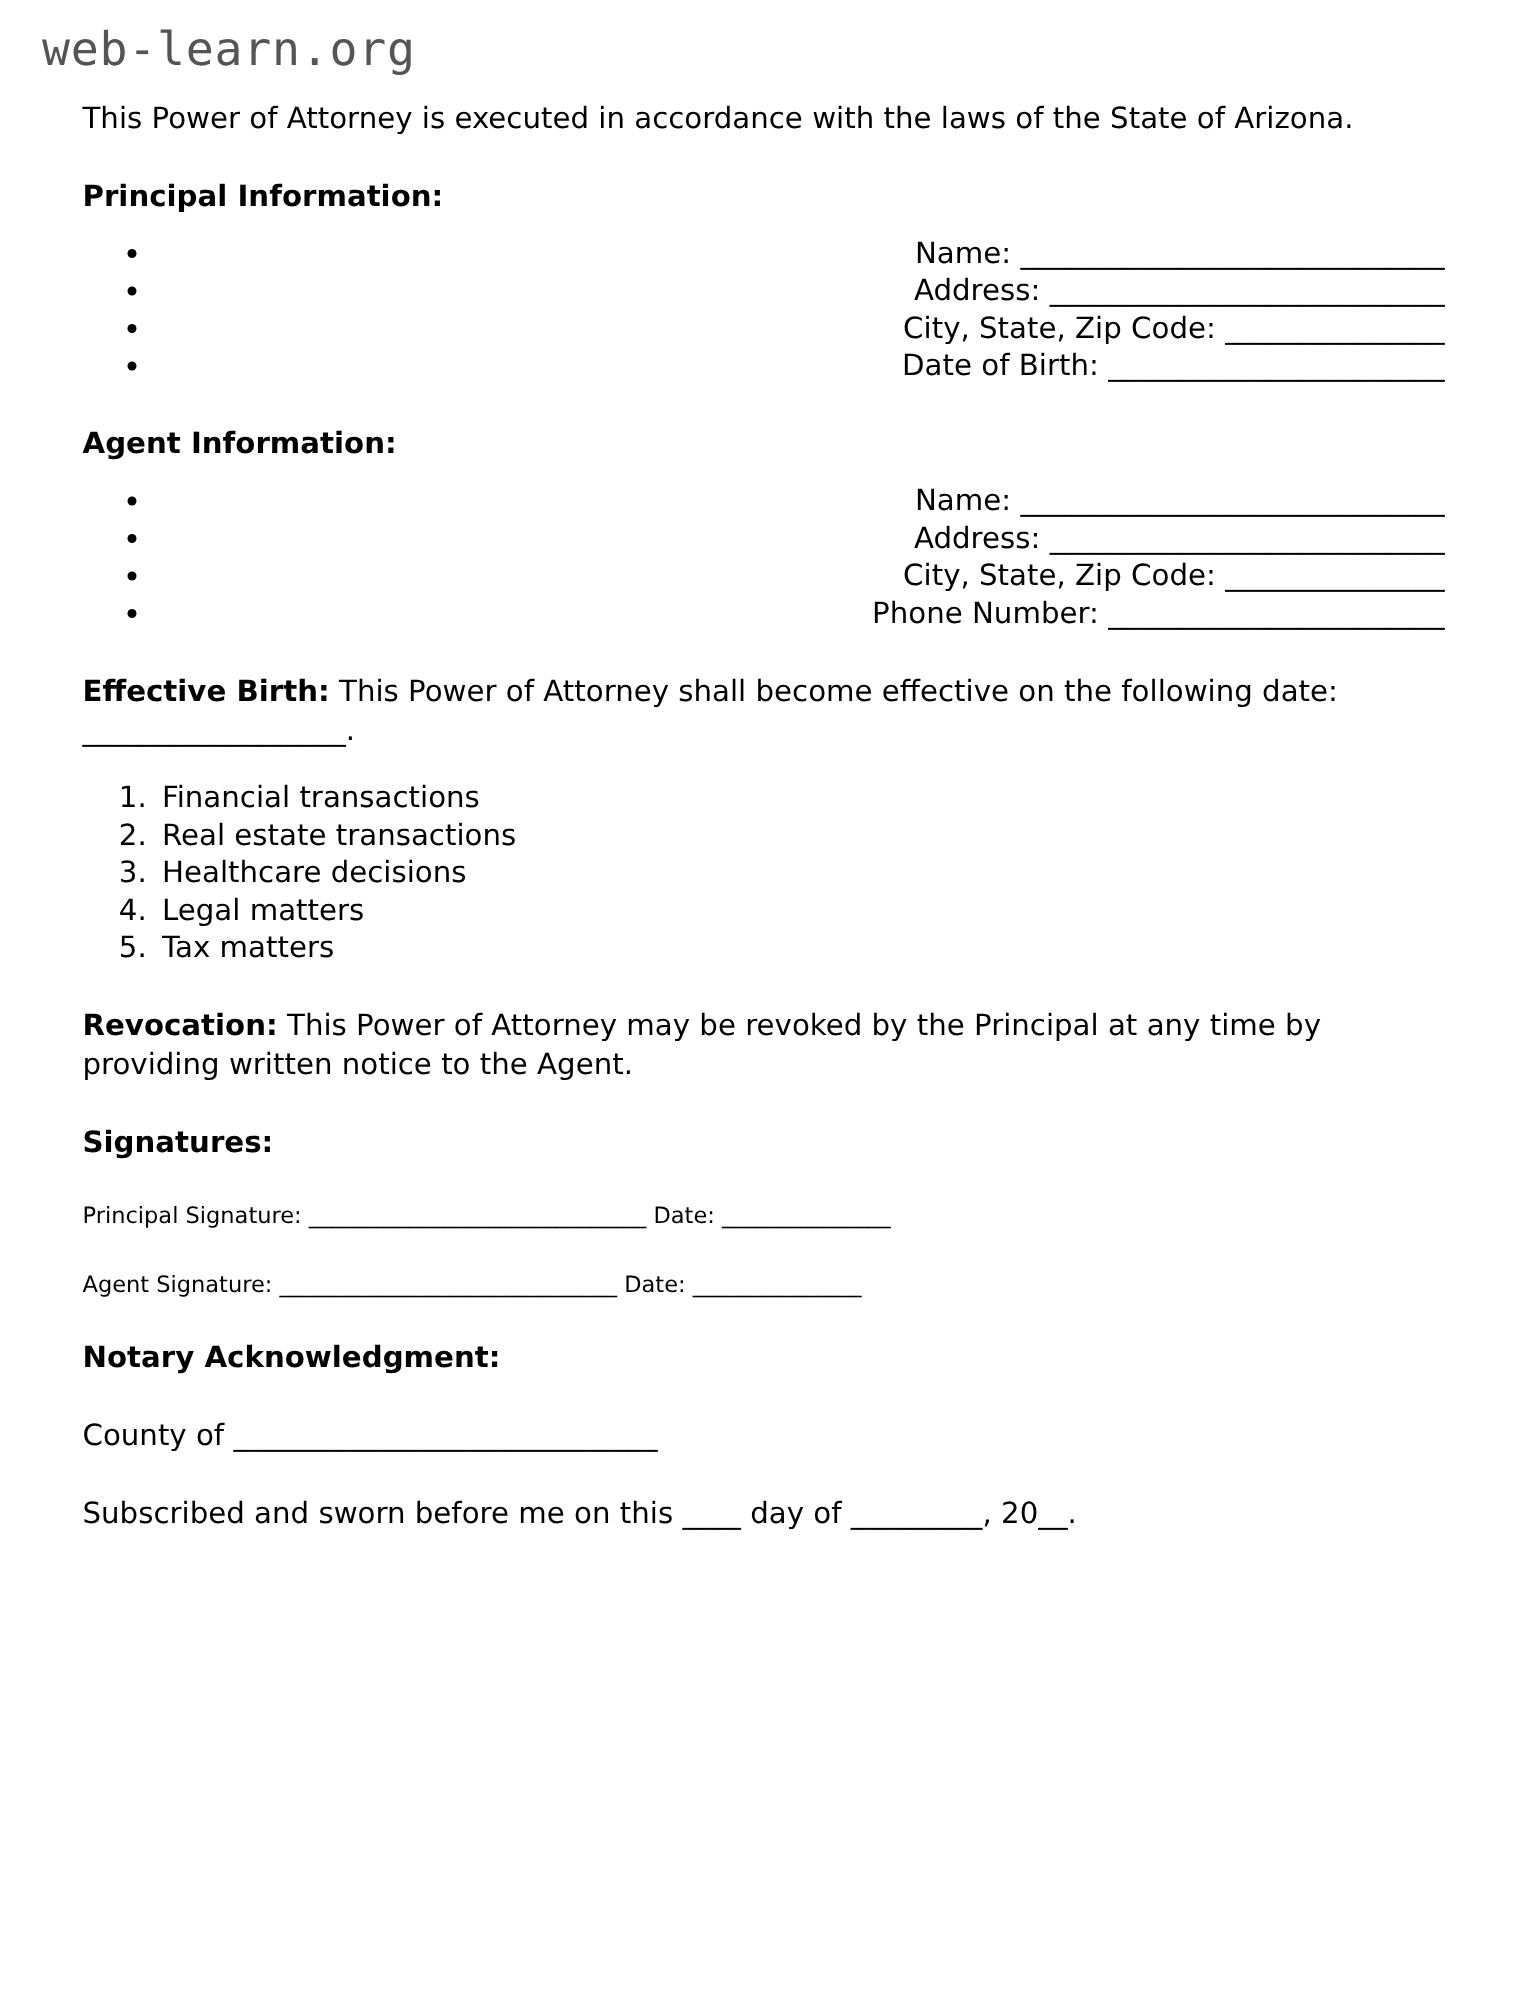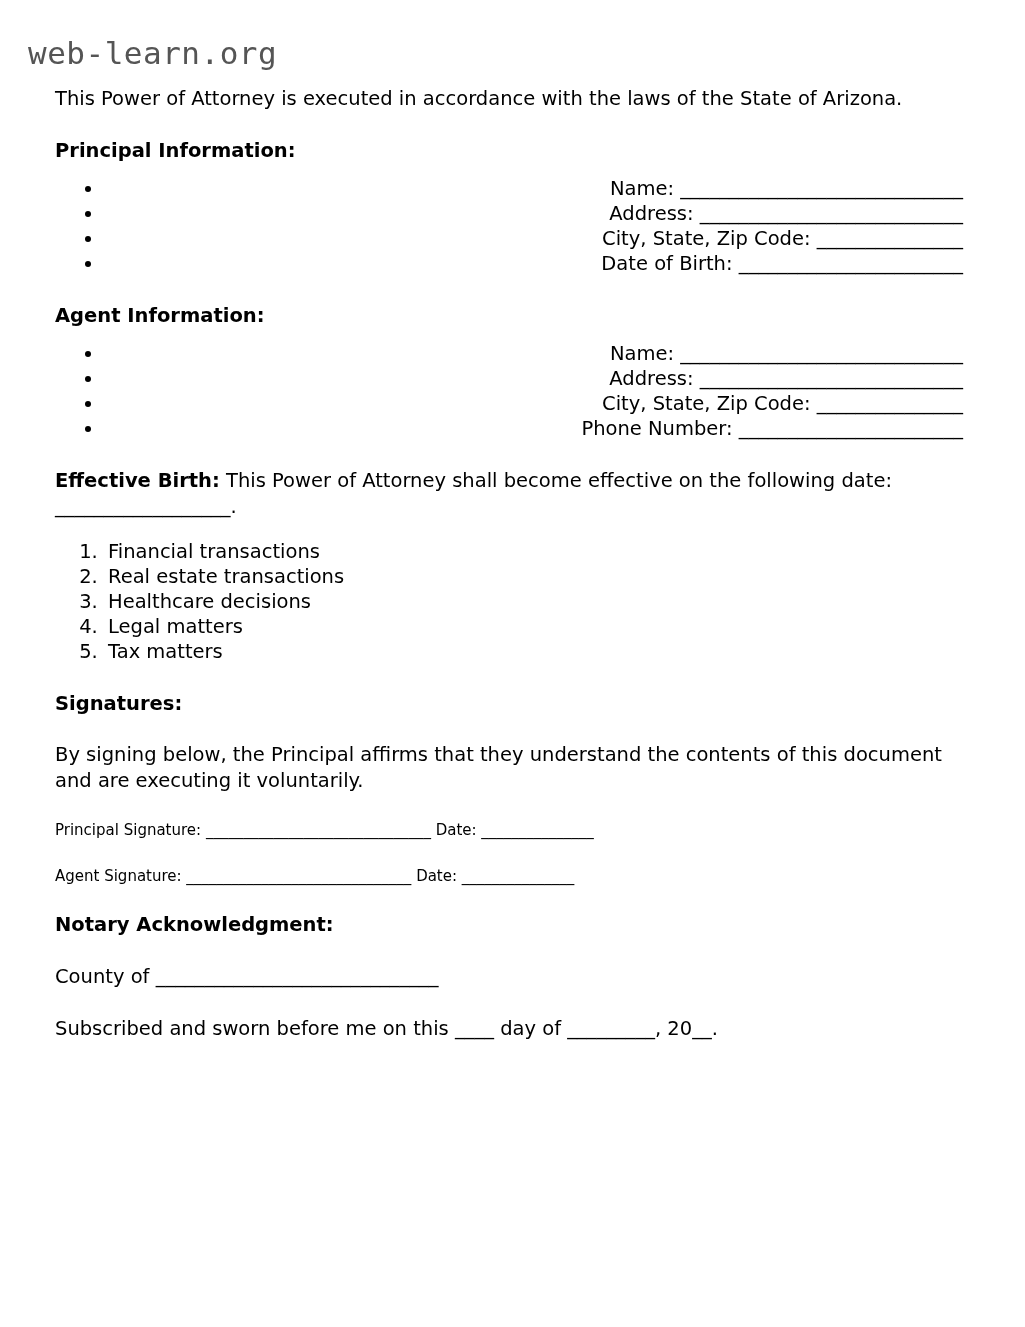--- a/index.html
+++ b/index.html
@@ -24,21 +24,21 @@
     width: 908px;
   }
 
   
   .watermark {
     font-family: "DejaVu Sans Mono", monospace;
     font-size: 31px;
     color: #555555;
     letter-spacing: 0.5px;
     margin: 0;
-    padding-top: 36px;
+    padding-top: 16px;
     margin-left: -27px;
     line-height: 1.15;
     white-space: pre;
   }
   .doc-title {
     font-family: "DejaVu Sans", sans-serif;
     font-size: 39px;
     font-weight: bold;
     letter-spacing: -0.3px;
     margin: 0;
@@ -133,23 +133,23 @@
     <p class="para"><span class="lead">Effective Birth:</span><span> This Power of Attorney shall become effective on the following date: </span><span class="blank">__________________</span><span>.</span></p>
 
     <ol class="numbers">
       <li>Financial transactions</li>
       <li>Real estate transactions</li>
       <li>Healthcare decisions</li>
       <li>Legal matters</li>
       <li>Tax matters</li>
     </ol>
 
+    <p class="para"><span class="lead">Revocation:</span><span> This Power of Attorney may be revoked by the Principal at any time by providing written notice to the Agent.</span></p>
 
     <div class="section-head">Signatures:</div>
-    <p class="para">By signing below, the Principal affirms that they understand the contents of this document and are executing it voluntarily.</p>
 
     <div class="sig-line"><span>Principal Signature: </span><span class="blank">______________________________</span><span> Date: </span><span class="blank">_______________</span></div>
 
     <div class="sig-line"><span>Agent Signature: </span><span class="blank">______________________________</span><span> Date: </span><span class="blank">_______________</span></div>
 
     <div class="section-head">Notary Acknowledgment:</div>
 
 
     <div class="notary-line"><span>County of </span><span class="blank">_____________________________</span></div>
 

